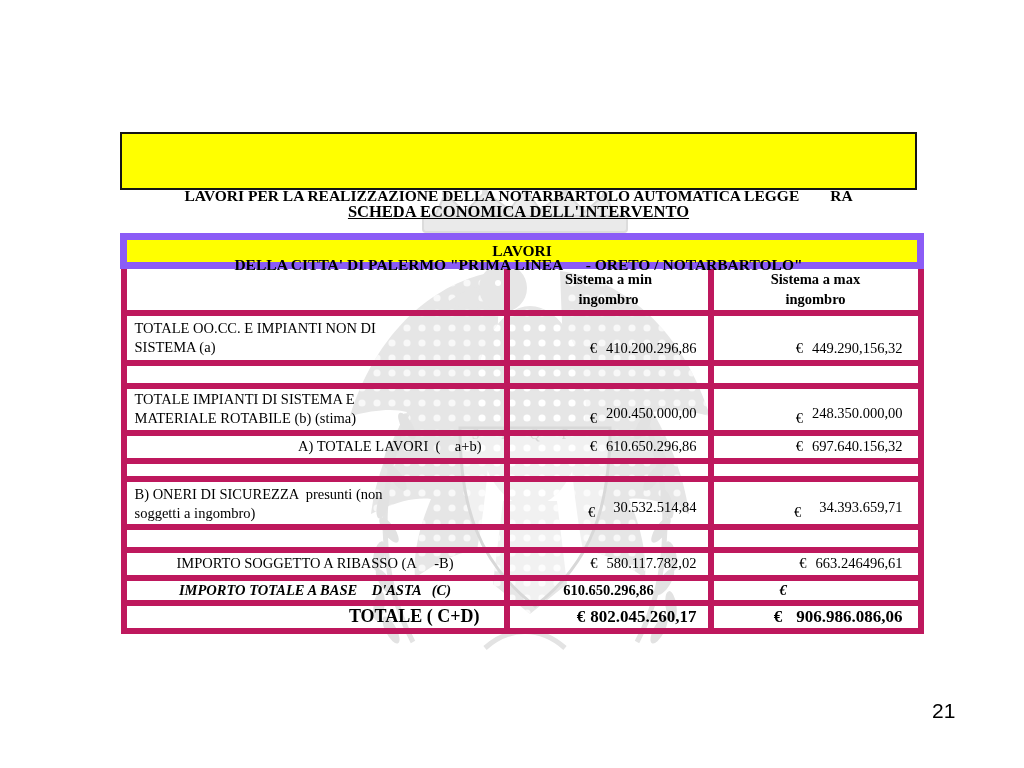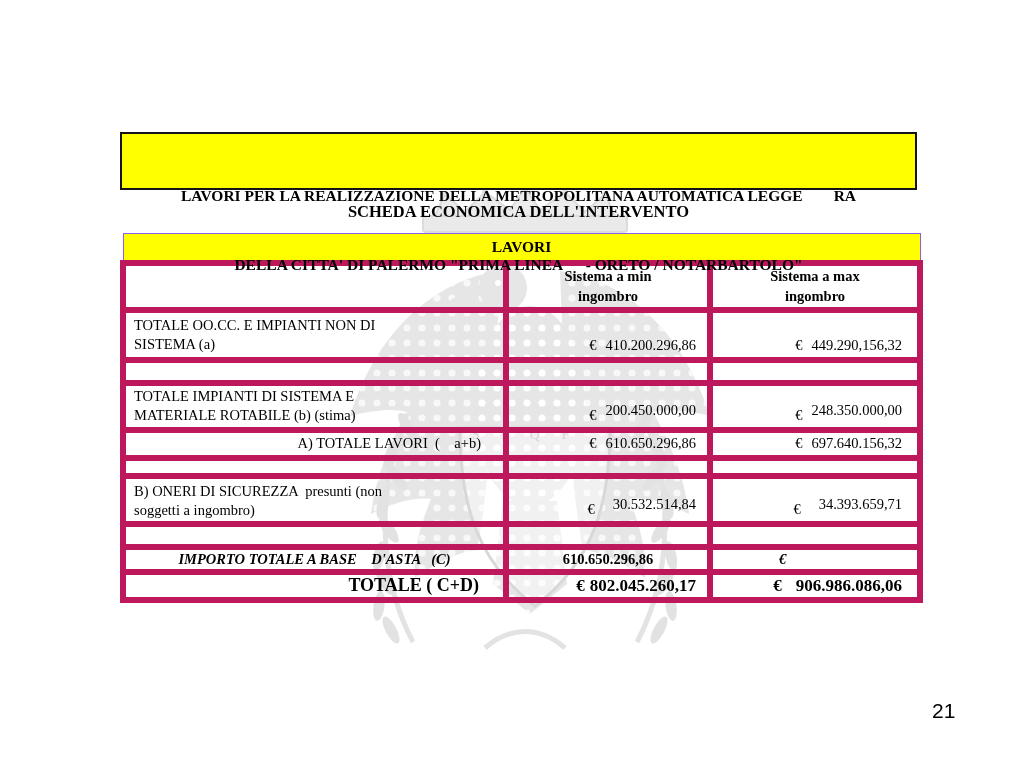--- a/index.html
+++ b/index.html
@@ -16,21 +16,21 @@
   .banner {
     position:absolute; left:120px; top:132px; width:797px; height:58px;
     background:#ffff00; border:2px solid #151515; box-sizing:border-box;
     text-align:center; font-weight:bold; font-size:15.5px; line-height:23px;
     padding-top:4px; z-index:2; white-space:pre-wrap;
   }
 
   
   .title {
     position:absolute; left:120px; top:202px; width:797px;
-    text-align:center; font-weight:bold; font-size:16.5px; z-index:2;
+    text-align:center; font-weight:bold; font-size:16.5px; z-index:2;text-decoration:underline;
   }
 
   
   .table-wrap { position:absolute; left:120px; top:233px; width:797px; z-index:1; }
   table { border-collapse:collapse; table-layout:fixed; width:797px; }
   td, th { border:6px solid #be185d; padding:0; box-sizing:border-box; background:transparent; }
 
   tr.r-lavori  { height:29px; }
   tr.r-head    { height:47px; }
   tr.r-a       { height:50px; }
@@ -40,21 +40,21 @@
   tr.r-sp2     { height:18px; }
   tr.r-d       { height:48px; }
   tr.r-sp3     { height:23px; }
   tr.r-e       { height:28px; }
   tr.r-f       { height:23px; }
   tr.r-g       { height:47px; }
   tr.r-h       { height:28px; }
 
   .lavori-cell {
     background:#ffff00; text-align:center; font-weight:bold; font-size:15.5px;
-    border:1px solid #8b5cf6;
+    border:7px solid #8b5cf6;
   }
   th.colhead {
     font-size:14.5px; font-weight:bold; text-align:center; vertical-align:middle;
     line-height:20px; white-space:pre-wrap;
   }
 
   .lbl { font-size:14.5px; text-align:left; padding-left:8px; line-height:19px;
          vertical-align:middle; white-space:pre-wrap; }
   .lbl.top    { vertical-align:top; padding-top:3px; }
   .lbl.right  { text-align:right; padding-right:22px; padding-left:0; }
@@ -138,21 +138,21 @@
     <ellipse cx="372" cy="318" rx="5.5" ry="15" transform="rotate(-15 372 318)"></ellipse>
     <ellipse cx="366" cy="344" rx="5.5" ry="15" transform="rotate(35 366 344)"></ellipse>
     <ellipse cx="376" cy="370" rx="5.5" ry="15" transform="rotate(-12 376 370)"></ellipse>
     <ellipse cx="370" cy="396" rx="5.5" ry="15" transform="rotate(32 370 396)"></ellipse>
     <ellipse cx="376" cy="420" rx="5.5" ry="15" transform="rotate(-8 376 420)"></ellipse>
     <ellipse cx="364" cy="444" rx="5.5" ry="15" transform="rotate(28 364 444)"></ellipse>
   </g>
 </svg>
 
 <div class="banner">
-  <div>LAVORI PER LA REALIZZAZIONE DELLA METROPOLITANA AUTOMATICA LEGGE        RA</div>
+  <div>LAVORI PER LA REALIZZAZIONE DELLA NOTARBARTOLO AUTOMATICA LEGGE        RA</div>
   <div>DELLA CITTA' DI PALERMO "PRIMA LINEA      - ORETO / NOTARBARTOLO"</div>
 </div>
 
 <div class="title">SCHEDA ECONOMICA DELL'INTERVENTO</div>
 
 <div class="table-wrap">
 <table>
   <colgroup>
         <col style="width:383px">
         <col style="width:204px">
@@ -210,20 +210,25 @@
     <td class="val min bottom"><span>€</span><span class="num">30.532.514,84</span></td>
     <td class="val max bottom"><span>€</span><span class="num">34.393.659,71</span></td>
   </tr>
 
   <tr class="r-sp3">
     <td></td>
           <td></td>
           <td></td>
   </tr>
 
+  <tr class="r-e">
+    <td class="lbl center">IMPORTO SOGGETTO A RIBASSO (A     -B)</td>
+    <td class="val min"><span>€</span><span class="num">580.117.782,02</span></td>
+    <td class="val max"><span>€</span><span class="num">663.246496,61</span></td>
+  </tr>
 
   <tr class="r-f">
     <td class="lbl center bi">IMPORTO TOTALE A BASE    D'ASTA   (C)</td>
     <td class="val centerval"><span>610.650.296,86</span></td>
     <td class="val euroleft"><span class="bi">€</span></td>
   </tr>
 
 
   <tr class="r-h">
     <td class="lbl-big">TOTALE ( C+D)</td>

